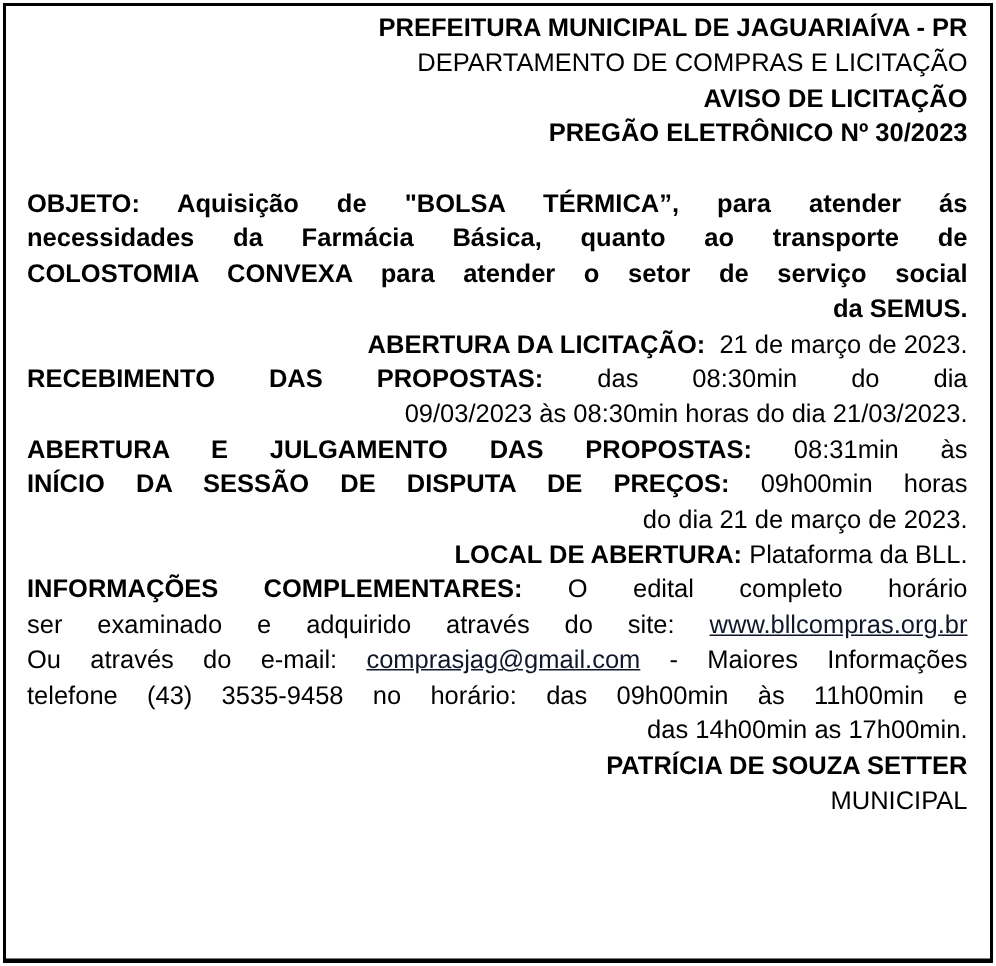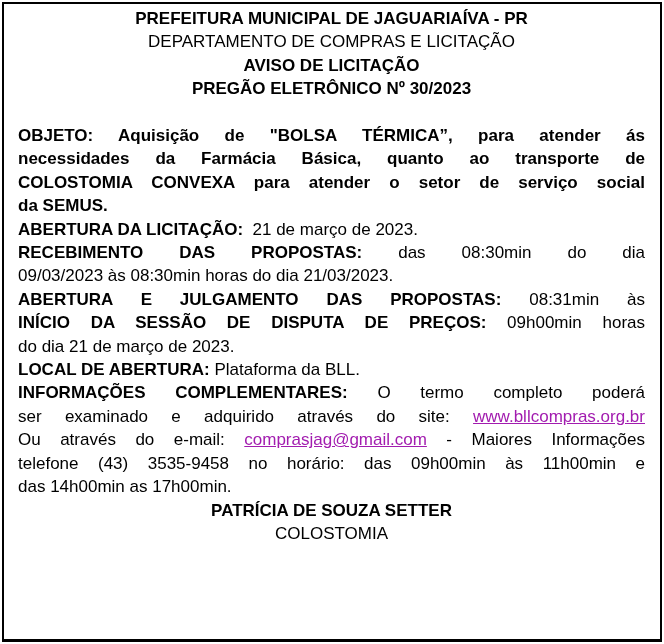--- a/index.html
+++ b/index.html
@@ -17,25 +17,25 @@
     height: 640px;
     border: 2px solid #000000;
     border-bottom-width: 3px;
     padding: 3px 15px 0 14px;
     font-family: "Liberation Sans", "DejaVu Sans", sans-serif;
     font-size: 17px;
     line-height: 23.4px;
     color: #000000;
     overflow: hidden;
   }
-  .line { min-height: 23.4px; }
+  .line { min-height: 23.4px; text-align: right; }
   .stretch { text-align: justify; text-align-last: justify; }
-  .ctr { text-align: center; }
+  .ctr { }
   .b { font-weight: 700; }
-  a.lnk { color: #a21caf; text-decoration: underline; cursor: pointer; }
+  a.lnk { color: #0f172a; text-decoration: underline; cursor: pointer; }
 </style>
 </head>
 <body>
 
 <div class="sheet">
   <div>
       <div class="line ctr"><span class="b">PREFEITURA MUNICIPAL DE JAGUARIAÍVA - PR</span></div>
       <div class="line ctr"><span>DEPARTAMENTO DE COMPRAS E LICITAÇÃO</span></div>
       <div class="line ctr"><span class="b">AVISO DE LICITAÇÃO</span></div>
       <div class="line ctr"><span class="b">PREGÃO ELETRÔNICO Nº 30/2023</span></div>
@@ -46,23 +46,23 @@
       <div class="line stretch"><span class="b">necessidades da Farmácia Básica, quanto ao transporte de</span></div>
       <div class="line stretch"><span class="b">COLOSTOMIA CONVEXA para atender o setor de serviço social</span></div>
       <div class="line"><span class="b">da SEMUS.</span></div>
       <div class="line"><span class="b">ABERTURA DA LICITAÇÃO:</span><span>&nbsp; 21 de março de 2023.</span></div>
       <div class="line stretch"><span class="b">RECEBIMENTO DAS PROPOSTAS:</span><span> das 08:30min do dia</span></div>
       <div class="line"><span>09/03/2023 às 08:30min horas do dia 21/03/2023.</span></div>
       <div class="line stretch"><span class="b">ABERTURA E JULGAMENTO DAS PROPOSTAS:</span><span> 08:31min às</span></div>
       <div class="line stretch"><span class="b">INÍCIO DA SESSÃO DE DISPUTA DE PREÇOS:</span><span> 09h00min horas</span></div>
       <div class="line"><span>do dia 21 de março de 2023.</span></div>
       <div class="line"><span class="b">LOCAL DE ABERTURA:</span><span> Plataforma da BLL.</span></div>
-      <div class="line stretch"><span class="b">INFORMAÇÕES COMPLEMENTARES:</span><span> O termo completo poderá</span></div>
+      <div class="line stretch"><span class="b">INFORMAÇÕES COMPLEMENTARES:</span><span> O edital completo horário</span></div>
       <div class="line stretch"><span>ser examinado e adquirido através do site: </span><a class="lnk" href="#">www.bllcompras.org.br</a></div>
       <div class="line stretch"><span>Ou através do e-mail: </span><a class="lnk" href="#">comprasjag@gmail.com</a><span> - Maiores Informações</span></div>
       <div class="line stretch"><span>telefone (43) 3535-9458 no horário: das 09h00min às 11h00min e</span></div>
       <div class="line"><span>das 14h00min as 17h00min.</span></div>
     </div>
   <div>
       <div class="line ctr"><span class="b">PATRÍCIA DE SOUZA SETTER</span></div>
-      <div class="line ctr"><span>COLOSTOMIA</span></div>
+      <div class="line ctr"><span>MUNICIPAL</span></div>
     </div>
 </div>
 
 </body></html>

